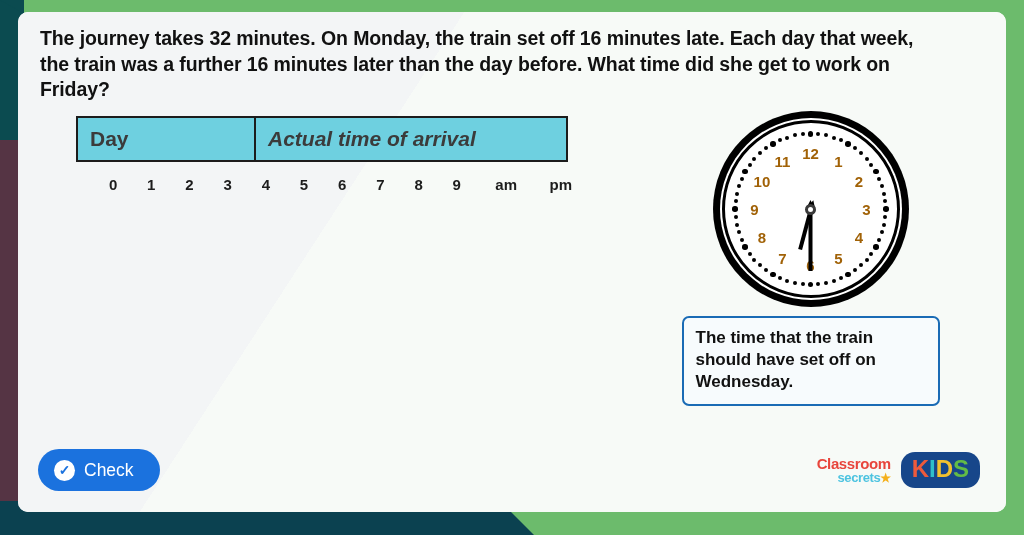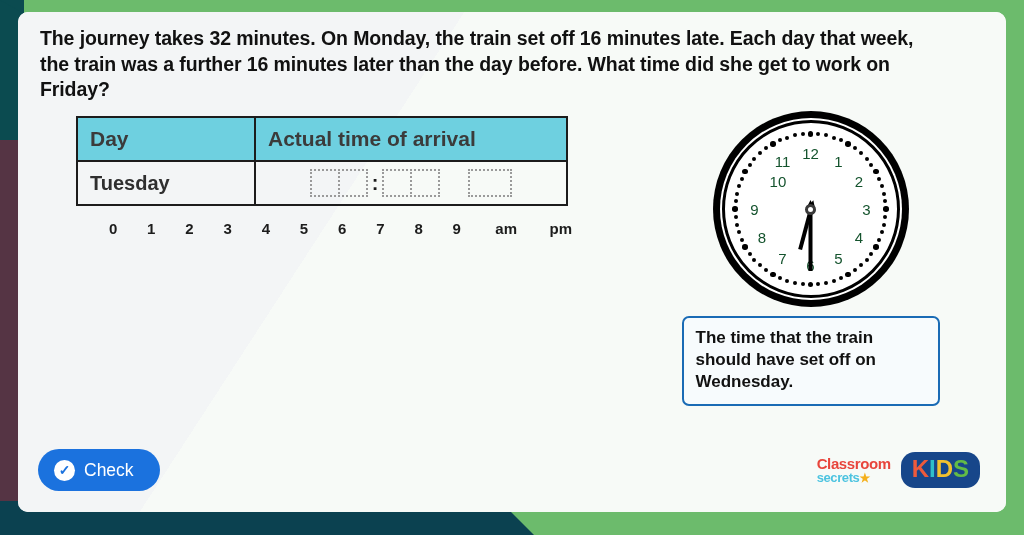--- a/index.html
+++ b/index.html
@@ -101,21 +101,21 @@
     width: 440px;
     border: 2px solid #1c1c1c;
   }
   table.answers th,
   table.answers td {
     border: 2px solid #1c1c1c;
     height: 44px;
     vertical-align: middle;
   }
   th.col-day, td.col-day { width: 178px; }
-  th.col-time, td.col-time { width: 312px; }
+  th.col-time, td.col-time { width: 312px; font-style: italic; }
 
   table.answers th {
     background: #6ed0e0;
     color: #3b3b3b;
     font-size: 21px;
     font-weight: bold;
     text-align: left;
     padding-left: 12px;
   }
   table.answers td.col-day {
@@ -196,22 +196,22 @@
     width: 4px; height: 4px;
     margin: -2px 0 0 -2px;
     background: #000;
     border-radius: 50%;
   }
   .tick.major { width: 5.5px; height: 5.5px; margin: -2.75px 0 0 -2.75px; }
   .numeral {
     position: absolute;
     left: 50%; top: 50%;
     font-size: 15px;
-    font-weight: normal;
-    color: #14532d;
+    font-weight: bold;
+    color: #a16207;
     transform: translate(-50%, -50%);
     line-height: 1;
   }
   .hand {
     position: absolute;
     left: 50%;
     transform-origin: 50% 100%;
     background: #000;
   }
   .hand.hour {
@@ -289,21 +289,21 @@
     border-radius: 50%;
     background: #ffffff;
     color: #1b72de;
     font-size: 14px;
     font-weight: bold;
     line-height: 1;
   }
 
   .logos { display: flex; align-items: center; gap: 10px; }
   .logo-cs {
-    text-align: left;
+    text-align: right;
     line-height: 1.0;
     font-weight: bold;
     letter-spacing: -0.4px;
   }
   .logo-cs .cs-top {
     display: block;
     font-size: 15px;
     color: #e8453c;
   }
   .logo-cs .cs-bot {
@@ -351,37 +351,20 @@
           <table class="answers">
             <thead>
               <tr>
                 <th class="col-day">Day</th>
                 <th class="col-time">Actual time of arrival</th>
               </tr>
             </thead>
             <tbody>
 
 
-              <tr>
-                <td class="col-day">Tuesday</td>
-                <td class="col-time">
-                  <div class="time-entry">
-                    <div class="dz-pair">
-                      <div class="dz"></div>
-                      <div class="dz"></div>
-                    </div>
-                    <div class="colon">:</div>
-                    <div class="dz-pair">
-                      <div class="dz"></div>
-                      <div class="dz"></div>
-                    </div>
-                    <div class="dz-single"></div>
-                  </div>
-                </td>
-              </tr>
 
 
 
 
             </tbody>
           </table>
 
           <div class="palette">
             <span class="token digit">0</span>
             <span class="token digit">1</span>
@@ -469,21 +452,21 @@
                   <div class="numeral" style="left: 50%; top: 17.4157%;">12</div>
                   <div class="numeral" style="left: 66.2921%; top: 21.7812%;">1</div>
                   <div class="numeral" style="left: 78.2188%; top: 33.7079%;">2</div>
                   <div class="numeral" style="left: 82.5843%; top: 50%;">3</div>
                   <div class="numeral" style="left: 78.2188%; top: 66.2921%;">4</div>
                   <div class="numeral" style="left: 66.2921%; top: 78.2188%;">5</div>
                   <div class="numeral" style="left: 50%; top: 82.5843%;">6</div>
                   <div class="numeral" style="left: 33.7079%; top: 78.2188%;">7</div>
                   <div class="numeral" style="left: 21.7812%; top: 66.2921%;">8</div>
                   <div class="numeral" style="left: 17.4157%; top: 50%;">9</div>
-                  <div class="numeral" style="left: 21.7812%; top: 33.7079%; margin-left: 16px;">10</div>
+                  <div class="numeral" style="left: 21.7812%; top: 33.7079%;">10</div>
                   <div class="numeral" style="left: 33.7079%; top: 21.7812%;">11</div>
                 </div>
               <div class="hand hour" style="transform: rotate(195deg);">
                 <div class="hand-arrow"></div>
               </div>
               <div class="hand minute" style="transform: rotate(180deg);">
                 <div class="hand-arrow"></div>
               </div>
               <div class="pivot"></div>
             </div>

